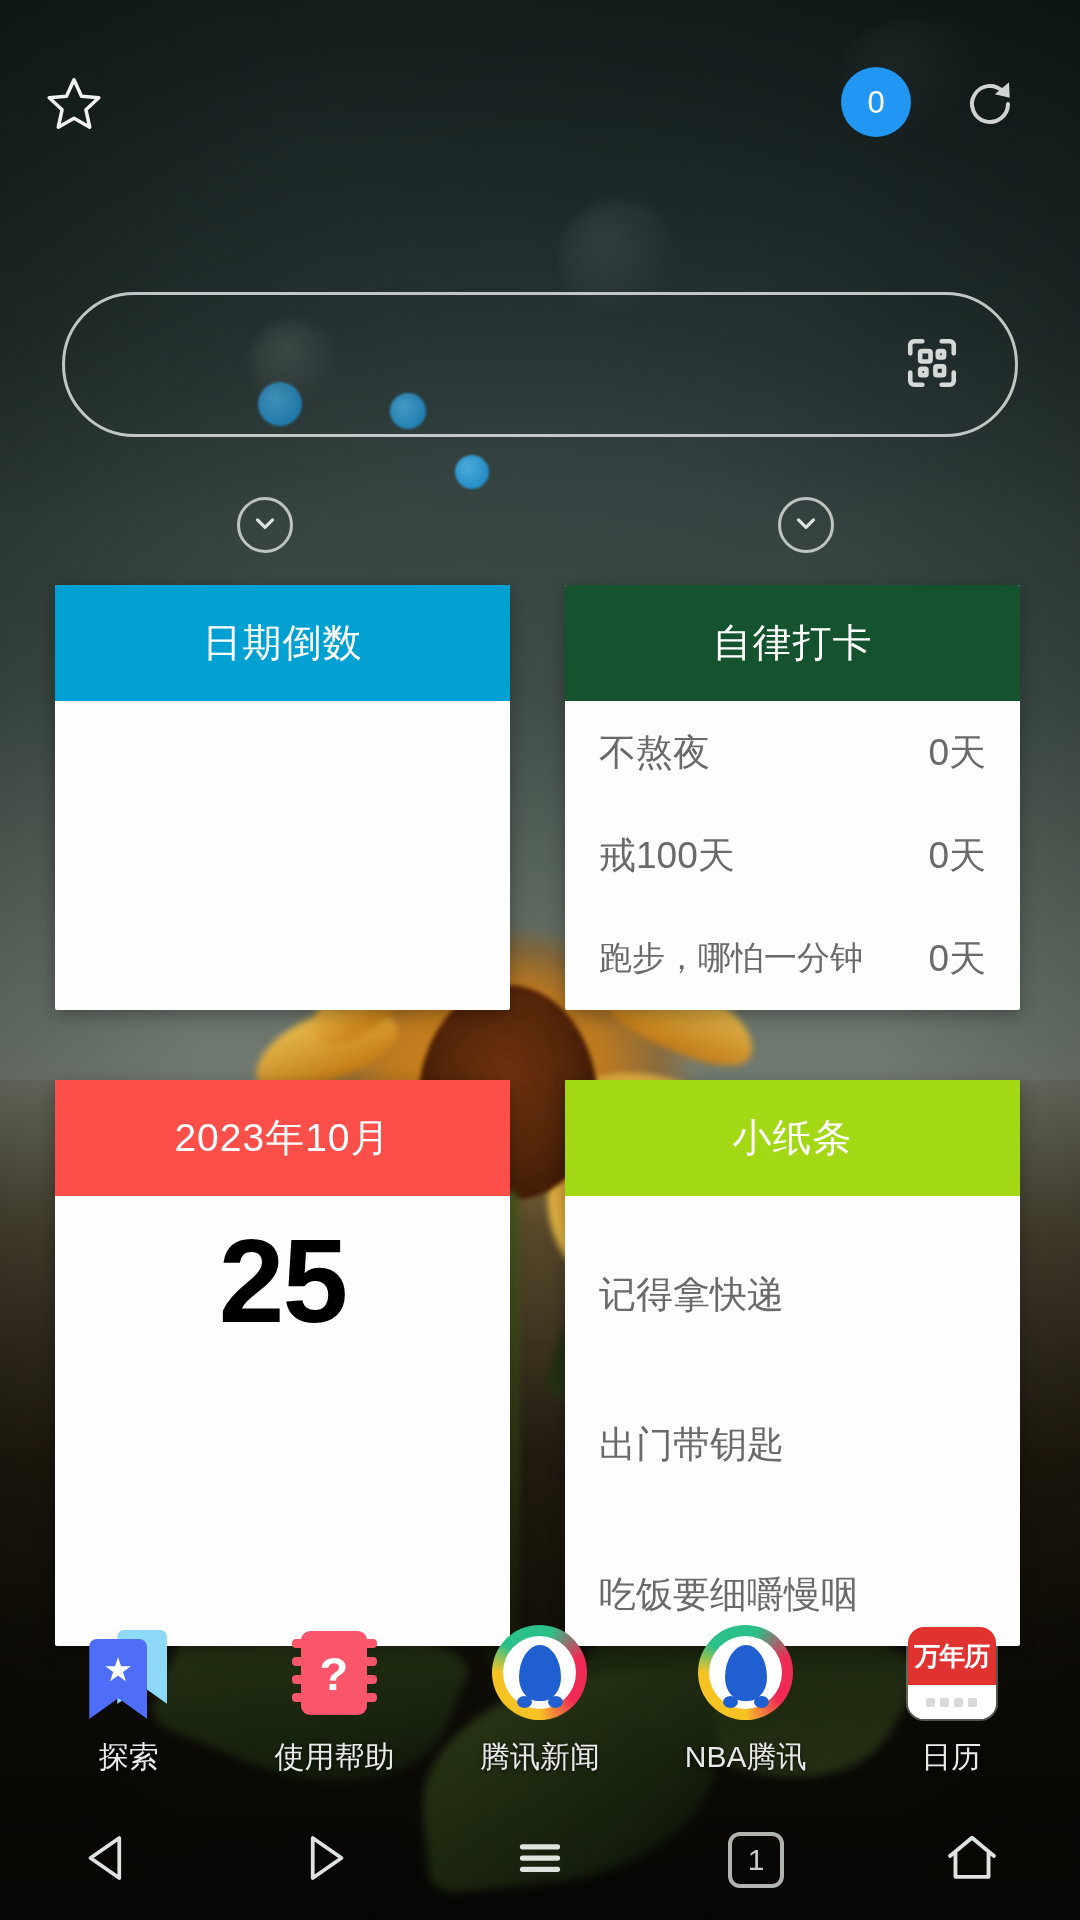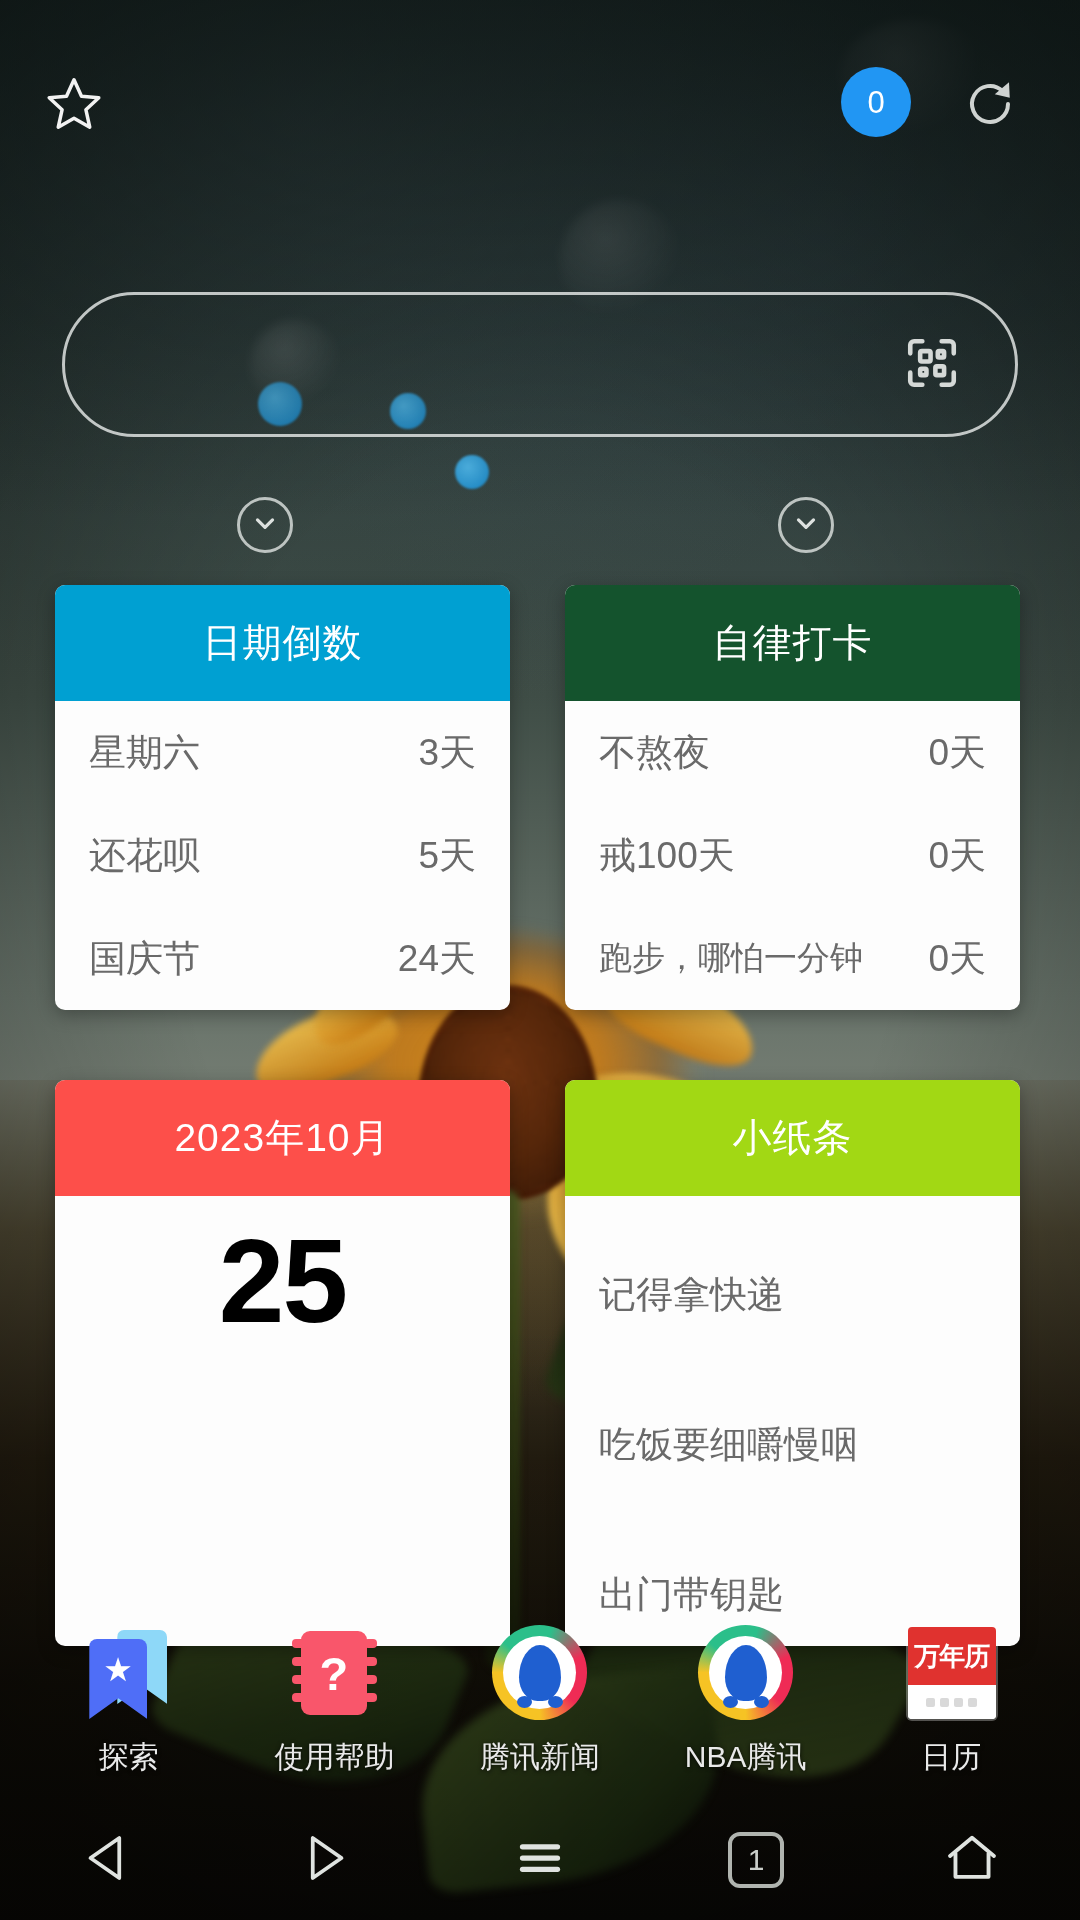--- a/index.html
+++ b/index.html
@@ -103,21 +103,21 @@
     border:3px solid rgba(220,224,222,.82);
     display:flex; align-items:center; justify-content:center;
   }
   .chev-left { left:237px; top:497px; }
   .chev-right { left:778px; top:497px; }
 
   
   .widgets { position:absolute; left:0; top:585px; width:1080px; }
   .w-row { display:flex; gap:55px; padding:0 55px; }
   .card {
-    width:455px; border-radius:10px; overflow:hidden;
+    width:455px; border-radius:2px; overflow:hidden;
     background:#fdfdfd; box-shadow:0 5px 18px rgba(0,0,0,.30);
   }
   .card-head {
     height:116px; display:flex; align-items:center; justify-content:center;
     color:#fff; font-size:39px; letter-spacing:1px;
   }
   .card-body { padding:0 34px; }
   .kv-row {
     height:103px; display:flex; align-items:center; justify-content:space-between;
     font-size:37px; color:#6a6a6a;
@@ -170,21 +170,21 @@
   .ic-qq .peng { position:absolute; left:50%; top:20px; transform:translateX(-50%);
       width:42px; height:56px; background:#1f5fd0;
       border-radius:50% 50% 44% 44%/58% 58% 42% 42%; }
   .ic-qq .peng::before, .ic-qq .peng::after {
       content:""; position:absolute; bottom:-7px; width:15px; height:12px;
       background:#1f5fd0; border-radius:50%; }
   .ic-qq .peng::before { left:-2px; } .ic-qq .peng::after { right:-2px; }
 
   
   .ic-cal { position:absolute; left:4px; top:2px; width:88px; height:92px;
-      background:#fff; border-radius:4px; overflow:hidden; box-shadow:0 0 0 2px rgba(255,255,255,.3); }
+      background:#fff; border-radius:16px; overflow:hidden; box-shadow:0 0 0 2px rgba(255,255,255,.3); }
   .ic-cal .top { height:58px; background:#e0322f; color:#fff; display:flex;
       align-items:center; justify-content:center; font-size:26px; font-weight:bold; letter-spacing:-1px;}
   .ic-cal .bot { height:34px; background:#fff; display:flex; align-items:center;
       justify-content:center; gap:5px; }
   .ic-cal .bot i { display:block; width:9px; height:9px; background:#d9d9d9; border-radius:2px; }
 
   
   .navbar { position:absolute; left:0; top:1800px; width:1080px; height:120px; display:flex; }
   .nav-btn { flex:1; display:flex; align-items:center; justify-content:center; }
   .tabcount {
@@ -291,34 +291,20 @@
   </div>
 
   <div class="widgets">
 
     <div class="w-row">
 
       <div class="card">
         <div class="card-head" style="background:#00a0d2;">
           <span>日期倒数</span>
         </div>
-        <div class="card-body">
-          <div class="kv-row">
-            <span class="k">星期六</span>
-            <span class="v">3天</span>
-          </div>
-          <div class="kv-row">
-            <span class="k">还花呗</span>
-            <span class="v">5天</span>
-          </div>
-          <div class="kv-row">
-            <span class="k">国庆节</span>
-            <span class="v">24天</span>
-          </div>
-        </div>
       </div>
 
       <div class="card">
         <div class="card-head" style="background:#14532d;">
           <span>自律打卡</span>
         </div>
         <div class="card-body">
           <div class="kv-row">
             <span class="k">不熬夜</span>
             <span class="v">0天</span>
@@ -348,24 +334,24 @@
 
       <div class="card">
         <div class="card-head" style="background:#a2d814;">
           <span>小纸条</span>
         </div>
         <div class="card-body">
           <div class="note-row">
             <span>记得拿快递</span>
           </div>
           <div class="note-row">
+            <span>出门带钥匙</span>
+          </div>
+          <div class="note-row">
             <span>吃饭要细嚼慢咽</span>
-          </div>
-          <div class="note-row">
-            <span>出门带钥匙</span>
           </div>
         </div>
       </div>
     </div>
   </div>
 
   <div class="dock">
 
     <div class="app">
       <div class="app-ico ic-explore">

